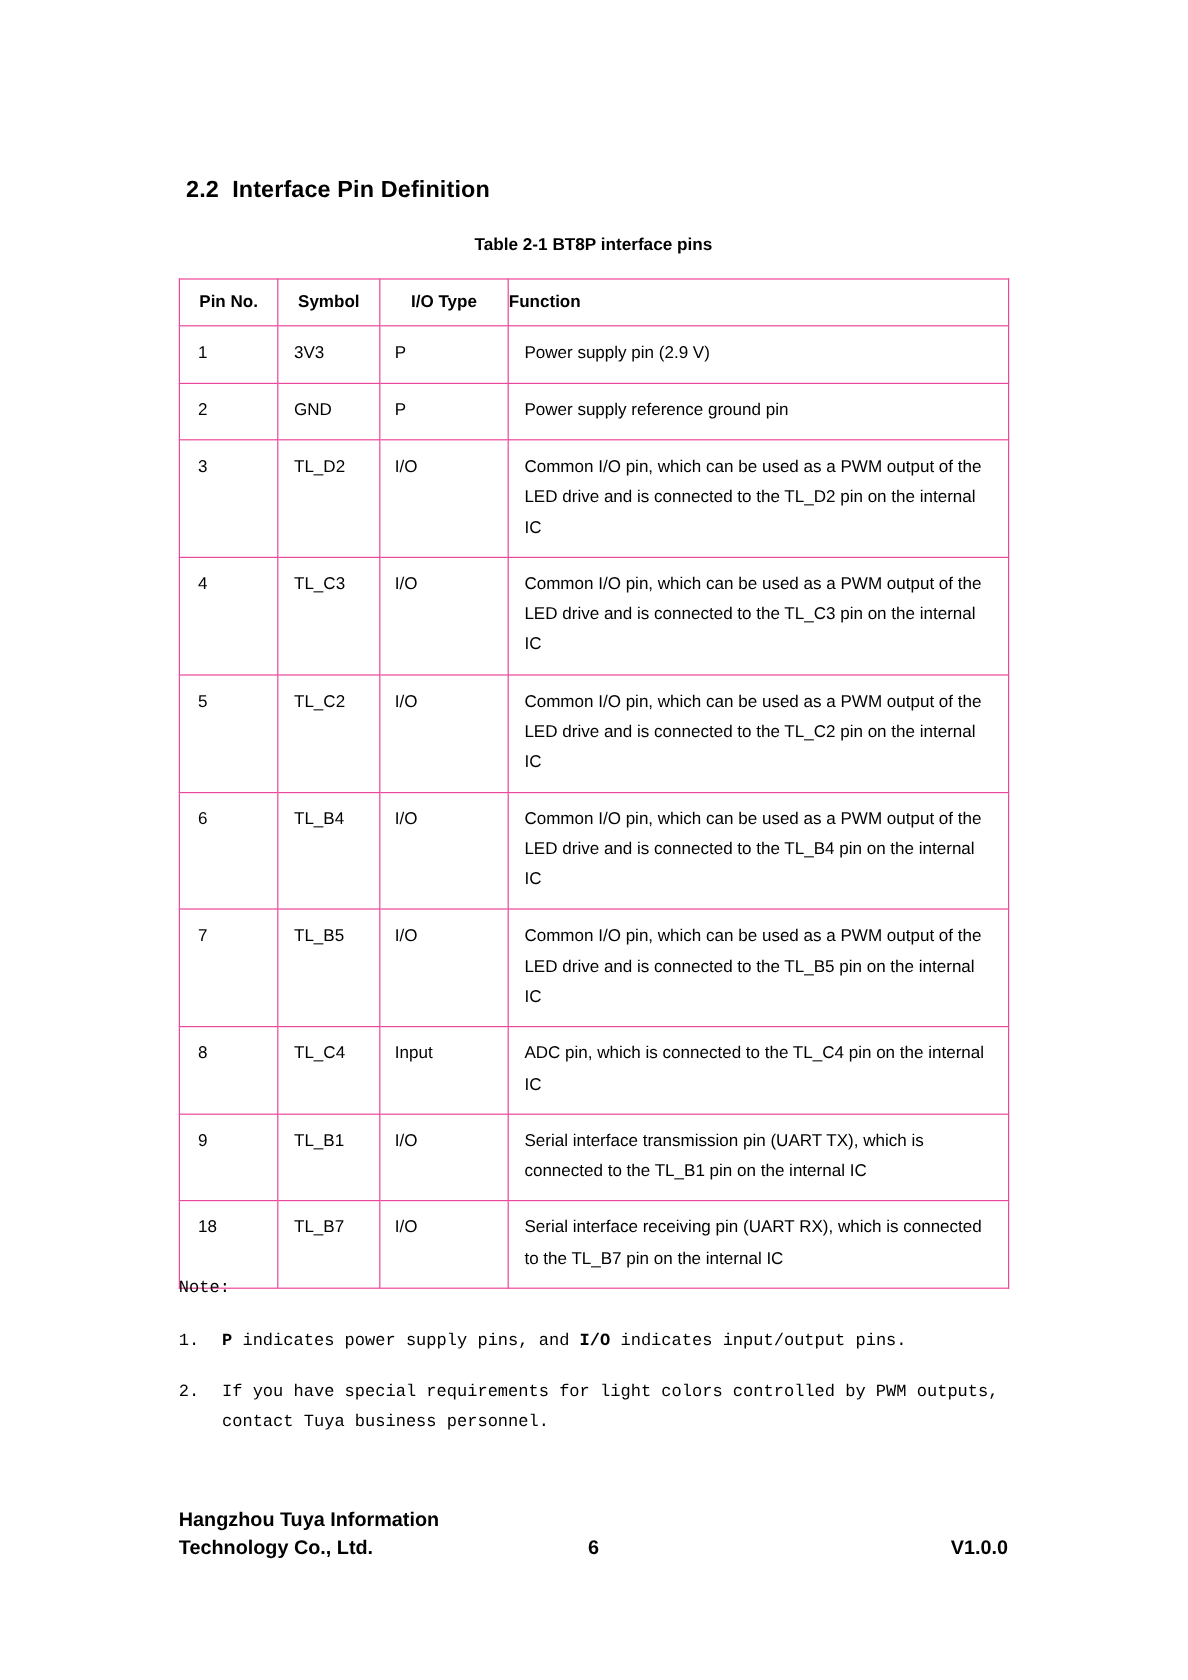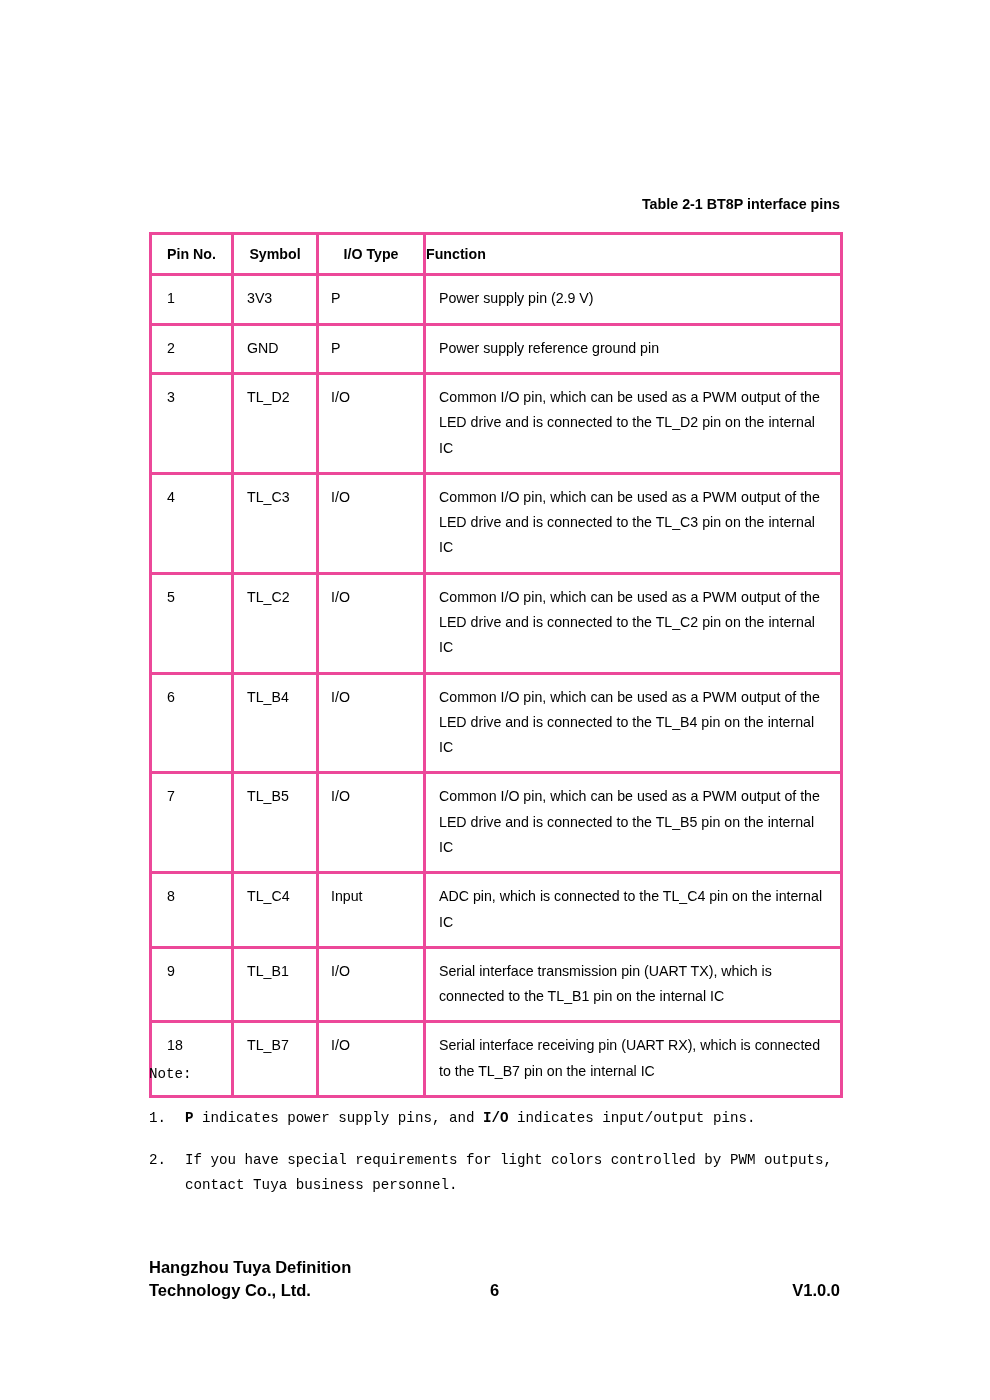--- a/index.html
+++ b/index.html
@@ -35,21 +35,21 @@
     letter-spacing: 0.1px;
     white-space: pre;
   }
 
   
   .table-caption {
     position: absolute;
     left: 149px;
     top: 196px;
     width: 691px;
-    text-align: right;
+    text-align: center;
     font-size: 14.3px;
     font-weight: bold;
   }
 
   
   .pin-table {
     position: absolute;
     left: 149px;
     top: 232px;
     width: 691px;
@@ -57,21 +57,21 @@
     table-layout: fixed;
     font-size: 14.2px;
   }
   .pin-table col.c-pin    { width: 82px; }
   .pin-table col.c-symbol { width: 85px; }
   .pin-table col.c-iotype { width: 107px; }
   .pin-table col.c-func   { width: 417px; }
 
   .pin-table th,
   .pin-table td {
-    border: 3px solid #ec4899;
+    border: 1px solid #ec4899;
     vertical-align: top;
     padding: 10px 0 11px 0;
     line-height: 1.78;
   }
   .pin-table th {
     font-weight: bold;
     text-align: center;
     padding-top: 10px;
     padding-bottom: 10px;
     line-height: 1.3;
@@ -141,20 +141,21 @@
     right: 0;
     top: 23px;
     text-align: center;
   }
 </style>
 </head>
 <body>
 
 <div class="page">
 
+  <h2 class="section-heading">2.2  Interface Pin Definition</h2>
 
   <div class="table-caption">Table 2-1 BT8P interface pins</div>
 
   <table class="pin-table">
     <colgroup>
       <col class="c-pin">
         <col class="c-symbol">
         <col class="c-iotype">
         <col class="c-func">
     </colgroup>
@@ -232,19 +233,19 @@
 
   <div class="notes">
     <span class="notes-label">Note:</span>
     <div id="notes-list">
         <div class="note-item"><span class="note-num">1.</span><span class="note-text"><b>P</b> indicates power supply pins, and <b>I/O</b> indicates input/output pins.</span></div>
         <div class="note-item"><span class="note-num">2.</span><span class="note-text">If you have special requirements for light colors controlled by PWM outputs, contact Tuya business personnel.</span></div>
       </div>
   </div>
 
   <div class="footer">
-    <div class="footer-company">Hangzhou Tuya Definition
+    <div class="footer-company">Hangzhou Tuya Information
 Technology Co., Ltd.</div>
     <div class="footer-page">6</div>
     <div class="footer-version">V1.0.0</div>
   </div>
 
 </div>
 
 </body></html>

